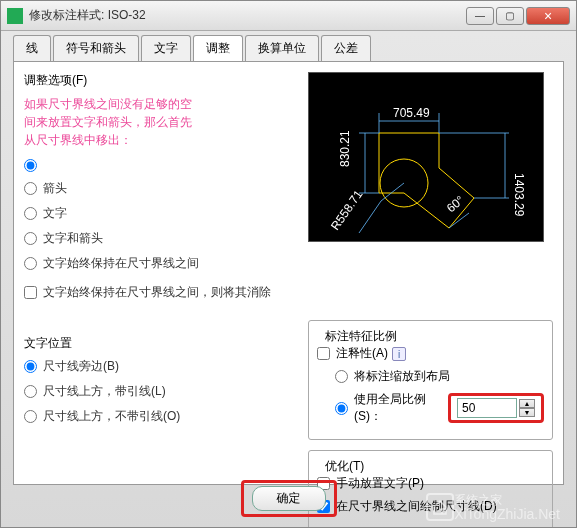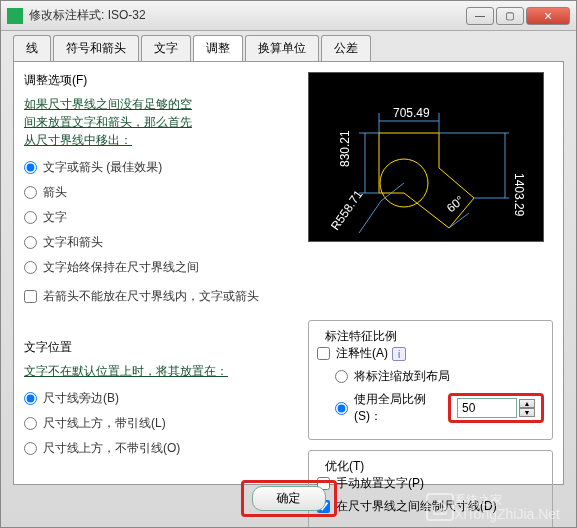--- a/index.html
+++ b/index.html
@@ -15,21 +15,21 @@
     .tabs { display: flex; padding: 4px 12px 0 12px; }
     .tab { padding: 4px 12px; border: 1px solid #999; border-bottom: none; background: #f0f0f0; margin-right: 2px; cursor: pointer; border-radius: 3px 3px 0 0; }
     .tab.active { background: #fff; }
     
     .content { margin: 0 12px 12px 12px; border: 1px solid #999; background: #fff; height: 424px; padding: 10px; display: flex; gap: 14px; }
     
     .left-col { width: 270px; }
     .right-col { flex: 1; }
     
     .group-title { margin-bottom: 6px; color: #000; }
-    .desc-text { color: #14532d; line-height: 18px; margin-bottom: 10px; text-decoration: underline; }
+    .desc-text { color: #ec4899; line-height: 18px; margin-bottom: 10px; }
     .opt { display: flex; align-items: center; margin-bottom: 8px; color: #333; }
     .opt input { margin-right: 6px; }
     
     .preview { width: 236px; height: 170px; background: #000; position: relative; border: 1px solid #555; }
     .preview svg { position: absolute; top: 0; left: 0; }
     
     .field-group { border: 1px solid #aaa; border-radius: 3px; padding: 8px; margin-top: 10px; }
     .field-group-title { background: #fff; margin-top: -14px; margin-left: 4px; display: inline-block; padding: 0 4px; }
     
     .row { display: flex; align-items: center; margin-bottom: 6px; }
@@ -74,47 +74,45 @@
 <div class="content">
   <div class="left-col">
     <div class="group-title">调整选项(F)</div>
     <div class="desc-text">
       <span>如果尺寸界线之间没有足够的空</span><br>
       <span>间来放置文字和箭头，那么首先</span><br>
       <span>从尺寸界线中移出：</span>
     </div>
     <div class="opt">
         <input type="radio" checked="" style="">
-        <span>文字或箭头 (最佳效果)</span>
       </div>
     <div class="opt">
         <input type="radio" style="">
         <span>箭头</span>
       </div>
     <div class="opt">
         <input type="radio" style="">
         <span>文字</span>
       </div>
     <div class="opt">
         <input type="radio" style="">
         <span>文字和箭头</span>
       </div>
     <div class="opt">
         <input type="radio" style="">
         <span>文字始终保持在尺寸界线之间</span>
       </div>
     <div class="opt" style="margin-top:12px">
         <input type="checkbox" style="">
-        <span>若箭头不能放在尺寸界线内，文字或箭头</span>
+        <span>文字始终保持在尺寸界线之间，则将其消除</span>
       </div>
 
     <div style="height:26px"></div>
 
     <div class="group-title">文字位置</div>
-    <div class="desc-text">文字不在默认位置上时，将其放置在：</div>
     <div class="opt">
         <input type="radio" checked="" style="">
         <span>尺寸线旁边(B)</span>
       </div>
     <div class="opt">
         <input type="radio" style="">
         <span>尺寸线上方，带引线(L)</span>
       </div>
     <div class="opt">
         <input type="radio" style="">

